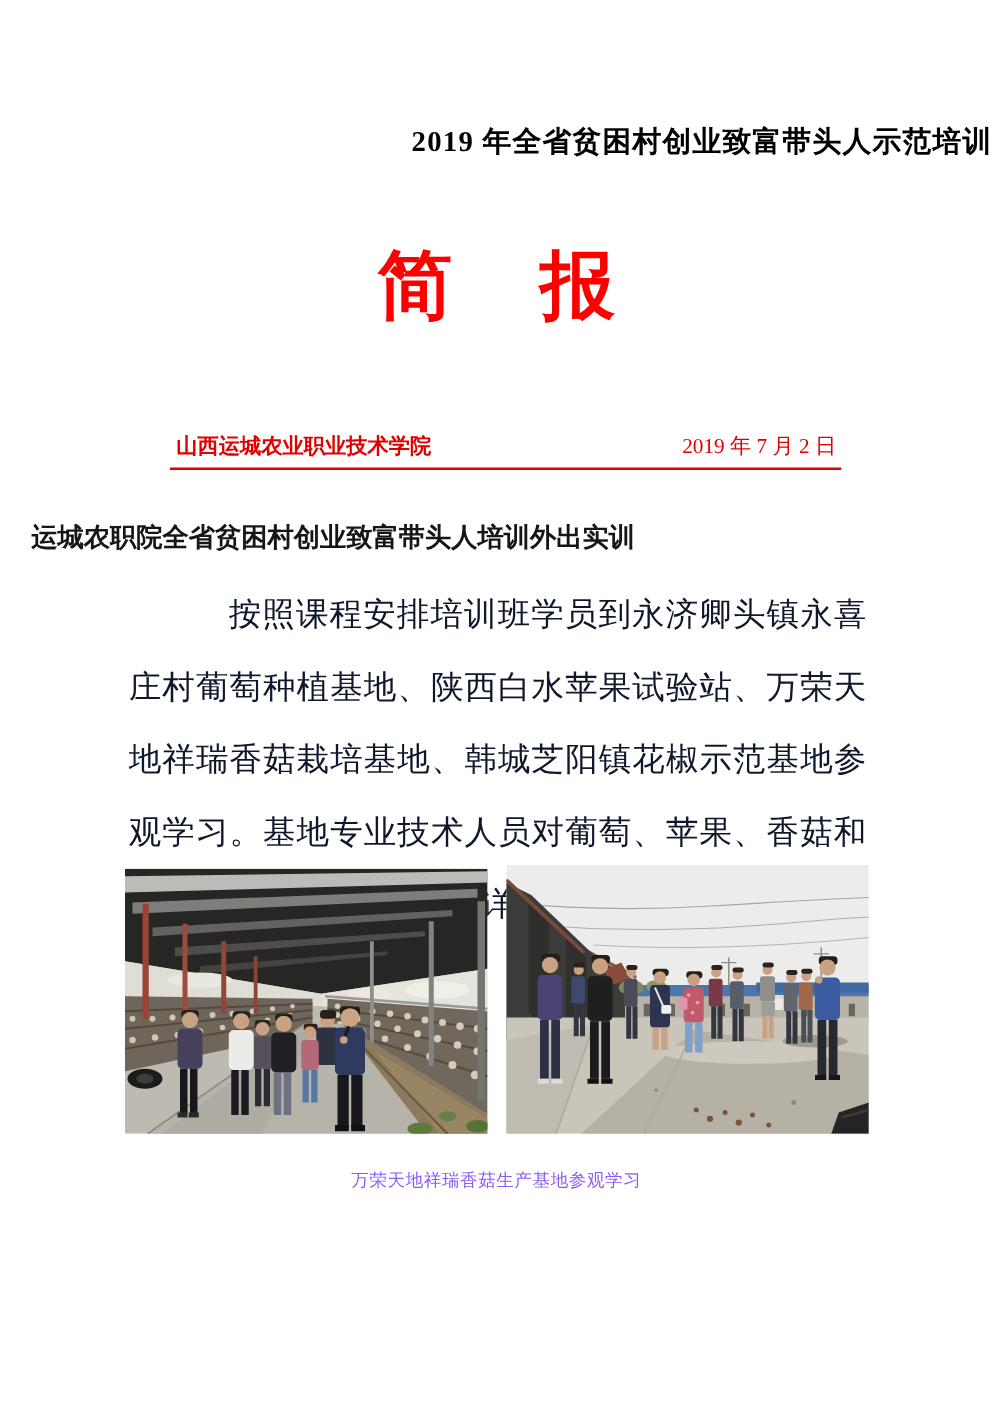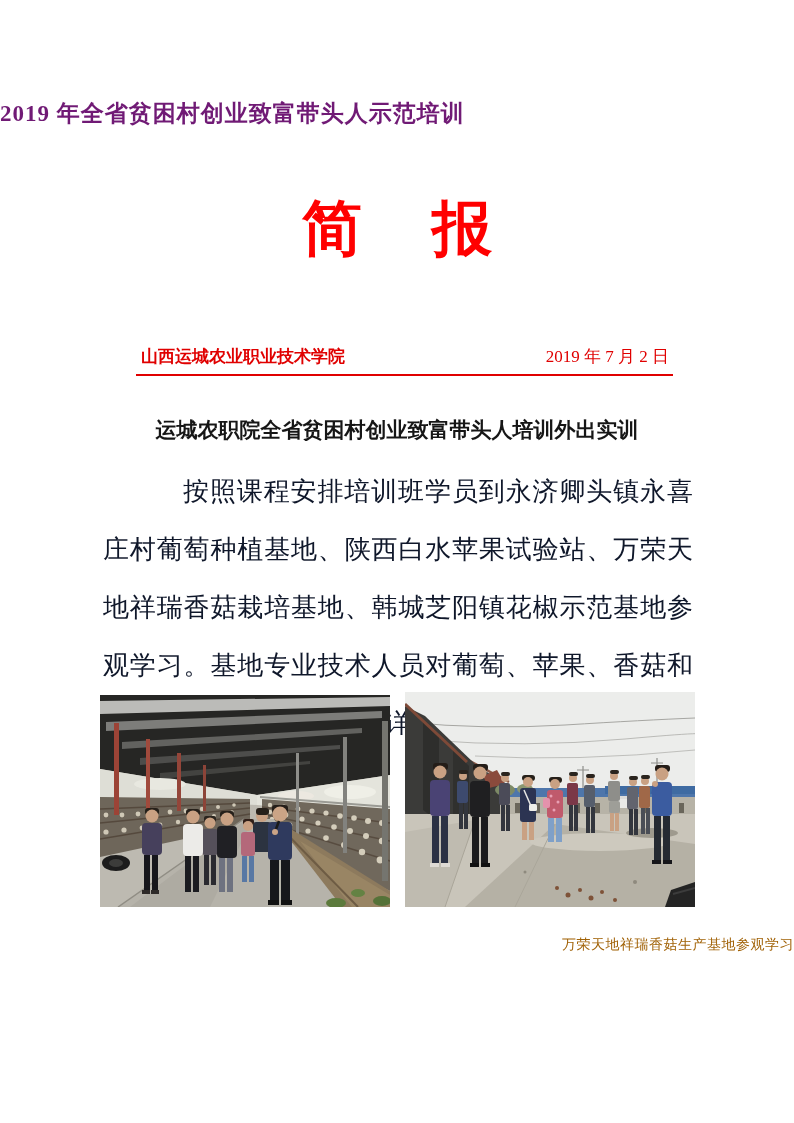--- a/index.html
+++ b/index.html
@@ -9,25 +9,25 @@
     width: 794px;
     height: 1123px;
     margin: 0 auto;
     background: #ffffff;
     font-family: "Liberation Serif", "DejaVu Serif", serif;
     overflow: hidden;
   }
   .doc-title {
     position: absolute;
     top: 98px; left: 0; width: 100%;
-    text-align: left;
+    text-align: right;
     font-size: 23px;
     font-weight: 700;
     letter-spacing: 1px;
-    color: #701a75;
+    color: #000000;
   }
   .masthead {
     position: absolute;
     top: 194px; left: 0; width: 100%;
     display: flex;
     justify-content: center;
     gap: 70px;
     font-family: "Liberation Sans", "DejaVu Sans", sans-serif;
     font-weight: 700;
     font-size: 60px;
@@ -44,25 +44,26 @@
     border-bottom: 2.5px solid #e00000;
     color: #e00000;
     font-size: 17px;
     line-height: 1.3;
   }
   .issuer-org { font-weight: 700; }
   .issuer-date { font-weight: 400; text-align: center; }
   .headline {
     position: absolute;
     top: 416px; left: 0; width: 100%;
-    text-align: center;
+    text-align: left;
     font-family: "Liberation Sans", "DejaVu Sans", sans-serif;
     font-weight: 700;
     font-size: 21px;
     color: #161616;
+    padding-left: 25px;
   }
   .body-text {
     position: absolute;
     top: 463px; left: 103px; width: 590px;
     font-size: 26px;
     line-height: 58px;
     color: #0f172a;
     text-align: justify;
     text-indent: 80px;
   }
@@ -70,24 +71,24 @@
     position: absolute;
     top: 692px; left: 100px; width: 595px; height: 215px;
     display: flex;
     gap: 15px;
     align-items: flex-end;
   }
   .photo { display: block; flex: 0 0 auto; }
   .caption {
     position: absolute;
     top: 936px; left: 0; width: 100%;
-    text-align: right;
+    text-align: center;
     font-size: 14px;
     letter-spacing: 0.5px;
-    color: #a16207;
+    color: #8b5cf6;
     font-family: Liberation Serif, serif;
   }
 </style>
 </head>
 <body>
 
 <div class="page">
 
   <h1 class="doc-title">2019 年全省贫困村创业致富带头人示范培训</h1>
 

